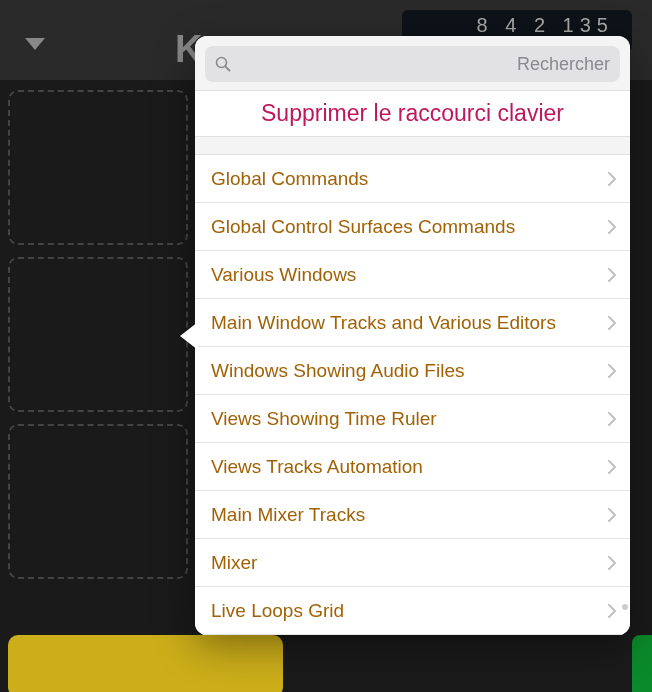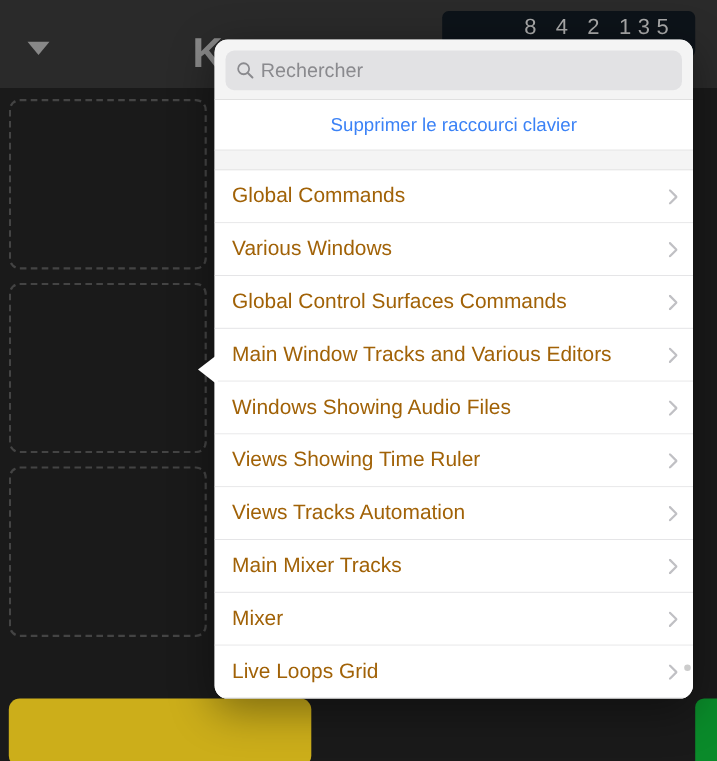--- a/index.html
+++ b/index.html
@@ -130,32 +130,33 @@
       margin-right: 6px;
       flex-shrink: 0;
     }
     .search-input {
       background: transparent;
       border: none;
       outline: none;
       font-size: 18px;
       color: #c2410c;
       width: 100%;
+      text-align: right;
     }
     .search-input::placeholder {
       color: #8a8a8e;
     }
     .delete-row {
       height: 46px;
       display: flex;
       align-items: center;
       justify-content: center;
       border-bottom: 1px solid #e0e0e0;
-      color: #3b82f6;
-      font-size: 17px;
+      color: #be185d;
+      font-size: 23px;
       background: #fff;
     }
     .spacer-row {
       height: 18px;
       background: #f4f4f4;
       border-bottom: 1px solid #e0e0e0;
     }
     .list-row {
       height: 48px;
       display: flex;
@@ -227,27 +228,27 @@
   <div class="spacer-row"></div>
 
   <div id="list-container">
       <div class="list-row">
         <span class="list-label">Global Commands</span>
         <svg class="chevron" viewBox="0 0 8 14">
           <path d="M1 1 L7 7 L1 13" fill="none" stroke="#c0c0c4" stroke-width="2" stroke-linecap="round" stroke-linejoin="round"></path>
         </svg>
       </div>
       <div class="list-row">
+        <span class="list-label">Global Control Surfaces Commands</span>
+        <svg class="chevron" viewBox="0 0 8 14">
+          <path d="M1 1 L7 7 L1 13" fill="none" stroke="#c0c0c4" stroke-width="2" stroke-linecap="round" stroke-linejoin="round"></path>
+        </svg>
+      </div>
+      <div class="list-row">
         <span class="list-label">Various Windows</span>
-        <svg class="chevron" viewBox="0 0 8 14">
-          <path d="M1 1 L7 7 L1 13" fill="none" stroke="#c0c0c4" stroke-width="2" stroke-linecap="round" stroke-linejoin="round"></path>
-        </svg>
-      </div>
-      <div class="list-row">
-        <span class="list-label">Global Control Surfaces Commands</span>
         <svg class="chevron" viewBox="0 0 8 14">
           <path d="M1 1 L7 7 L1 13" fill="none" stroke="#c0c0c4" stroke-width="2" stroke-linecap="round" stroke-linejoin="round"></path>
         </svg>
       </div>
       <div class="list-row">
         <span class="list-label">Main Window Tracks and Various Editors</span>
         <svg class="chevron" viewBox="0 0 8 14">
           <path d="M1 1 L7 7 L1 13" fill="none" stroke="#c0c0c4" stroke-width="2" stroke-linecap="round" stroke-linejoin="round"></path>
         </svg>
       </div>

